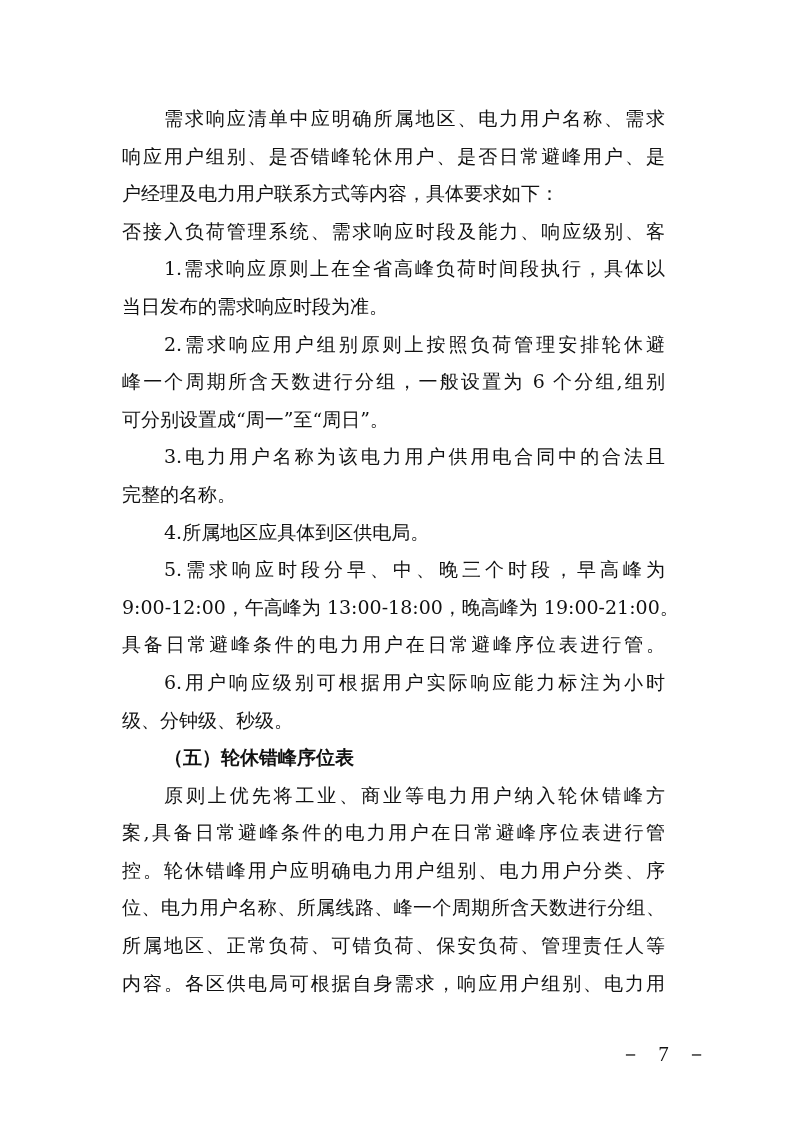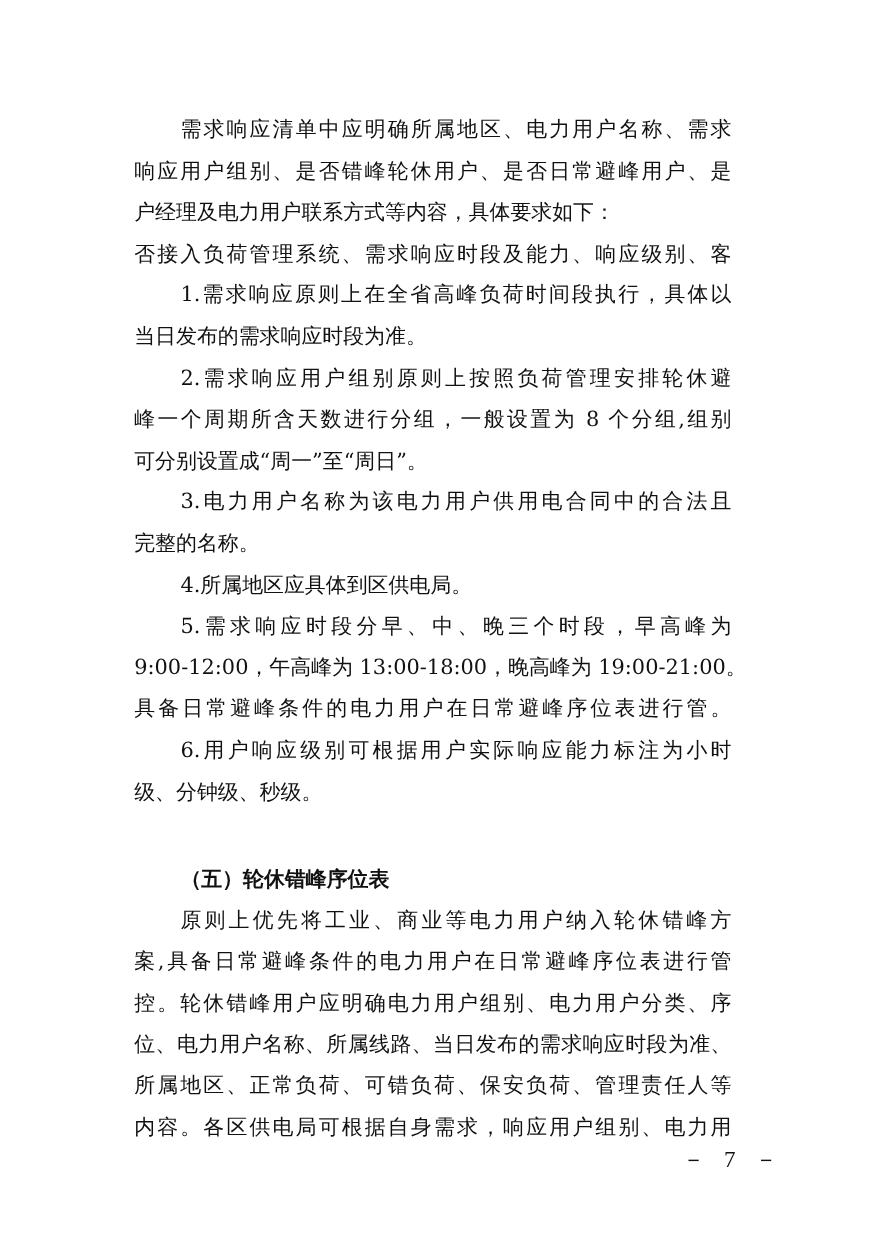--- a/index.html
+++ b/index.html
@@ -3,47 +3,47 @@
 <meta charset="utf-8">
 <style>
   html, body { margin: 0; padding: 0; background: #ffffff; }
   body { width: 793px; height: 1122px; position: relative; overflow: hidden;
          font-family: "DejaVu Serif", "Liberation Serif", serif; color: #111; }
   .page { position: absolute; left: 122px; top: 100px; width: 543px; }
   .line { height: 37.6px; line-height: 37.6px; font-size: 19px; white-space: nowrap;
           text-align: justify; text-align-last: justify; overflow: visible; }
   .line.last { text-align-last: left; }
   .indent { padding-left: 42px; }
-  .heading { font-weight: bold; padding-left: 42px; text-align-last: left; margin-top: 42px; }
+  .heading { font-weight: bold; padding-left: 42px; text-align-last: left; }
   .page-number { position: absolute; top: 1040px; left: 620px; font-size: 21px;
                  font-family: "Liberation Serif", serif; letter-spacing: 6px; }
 </style>
 </head>
 <body>
 
 <div class="page">
   <div class="line indent">需求响应清单中应明确所属地区、电力用户名称、需求</div>
   <div class="line">响应用户组别、是否错峰轮休用户、是否日常避峰用户、是</div>
   <div class="line last">户经理及电力用户联系方式等内容，具体要求如下：</div>
   <div class="line">否接入负荷管理系统、需求响应时段及能力、响应级别、客</div>
   <div class="line indent">1.需求响应原则上在全省高峰负荷时间段执行，具体以</div>
   <div class="line last">当日发布的需求响应时段为准。</div>
   <div class="line indent">2.需求响应用户组别原则上按照负荷管理安排轮休避</div>
-  <div class="line">峰一个周期所含天数进行分组，一般设置为 8 个分组,组别</div>
+  <div class="line">峰一个周期所含天数进行分组，一般设置为 6 个分组,组别</div>
   <div class="line last">可分别设置成“周一”至“周日”。</div>
   <div class="line indent">3.电力用户名称为该电力用户供用电合同中的合法且</div>
   <div class="line last">完整的名称。</div>
   <div class="line indent last">4.所属地区应具体到区供电局。</div>
   <div class="line indent">5.需求响应时段分早、中、晚三个时段，早高峰为</div>
   <div class="line">9:00-12:00，午高峰为 13:00-18:00，晚高峰为 19:00-21:00。</div>
   <div class="line">具备日常避峰条件的电力用户在日常避峰序位表进行管。</div>
   <div class="line indent">6.用户响应级别可根据用户实际响应能力标注为小时</div>
   <div class="line last">级、分钟级、秒级。</div>
   <div class="line heading">（五）轮休错峰序位表</div>
   <div class="line indent">原则上优先将工业、商业等电力用户纳入轮休错峰方</div>
   <div class="line">案,具备日常避峰条件的电力用户在日常避峰序位表进行管</div>
   <div class="line">控。轮休错峰用户应明确电力用户组别、电力用户分类、序</div>
-  <div class="line">位、电力用户名称、所属线路、当日发布的需求响应时段为准、</div>
+  <div class="line">位、电力用户名称、所属线路、峰一个周期所含天数进行分组、</div>
   <div class="line">所属地区、正常负荷、可错负荷、保安负荷、管理责任人等</div>
   <div class="line">内容。各区供电局可根据自身需求，响应用户组别、电力用</div>
 </div>
 
 <div class="page-number">－ 7 －</div>
 
 </body></html>

